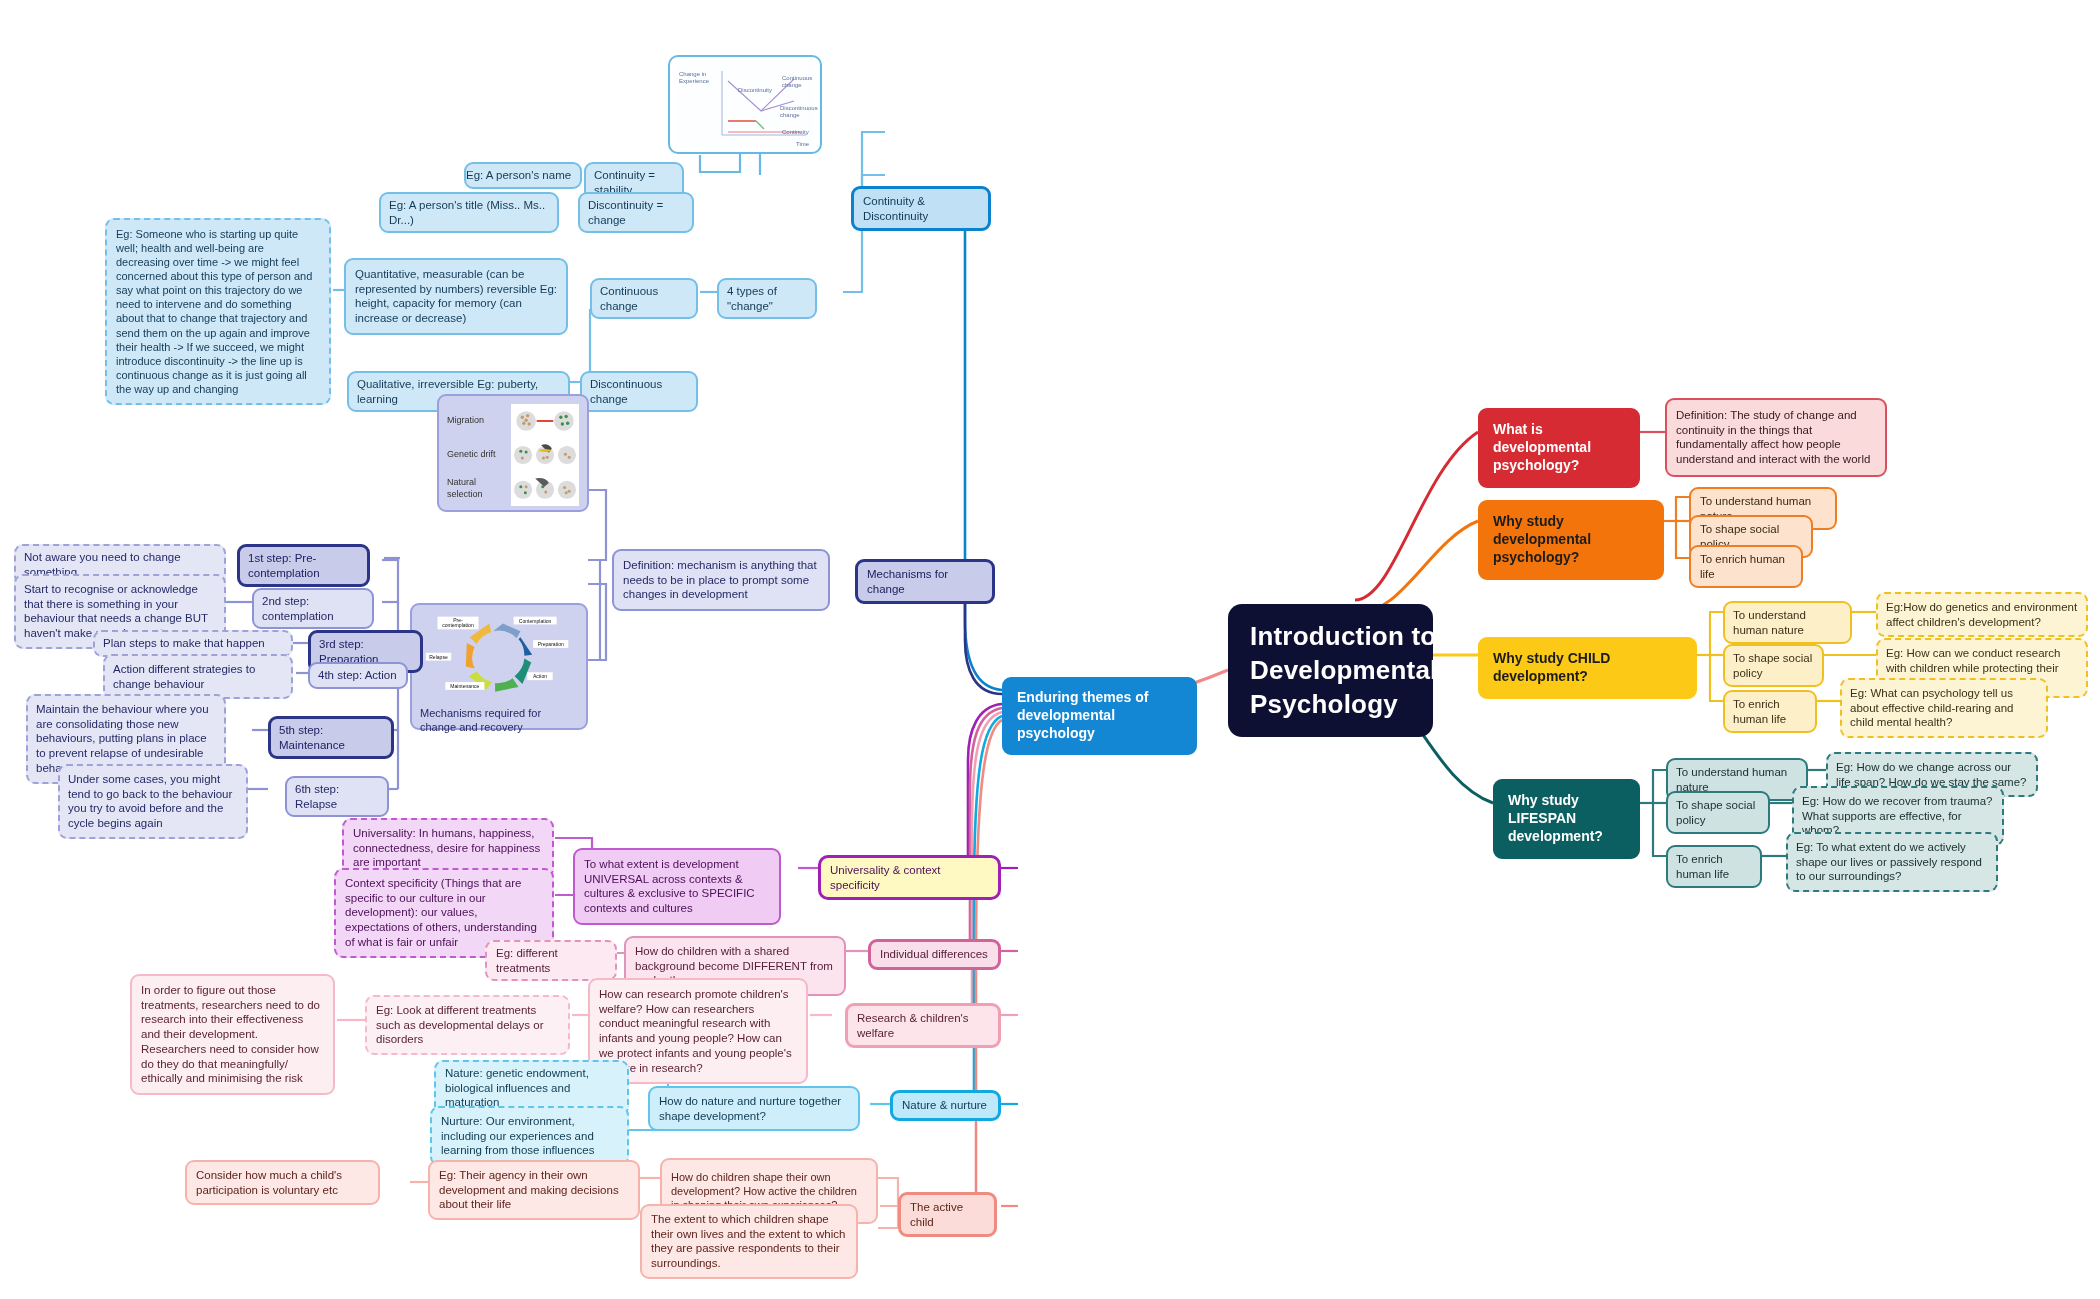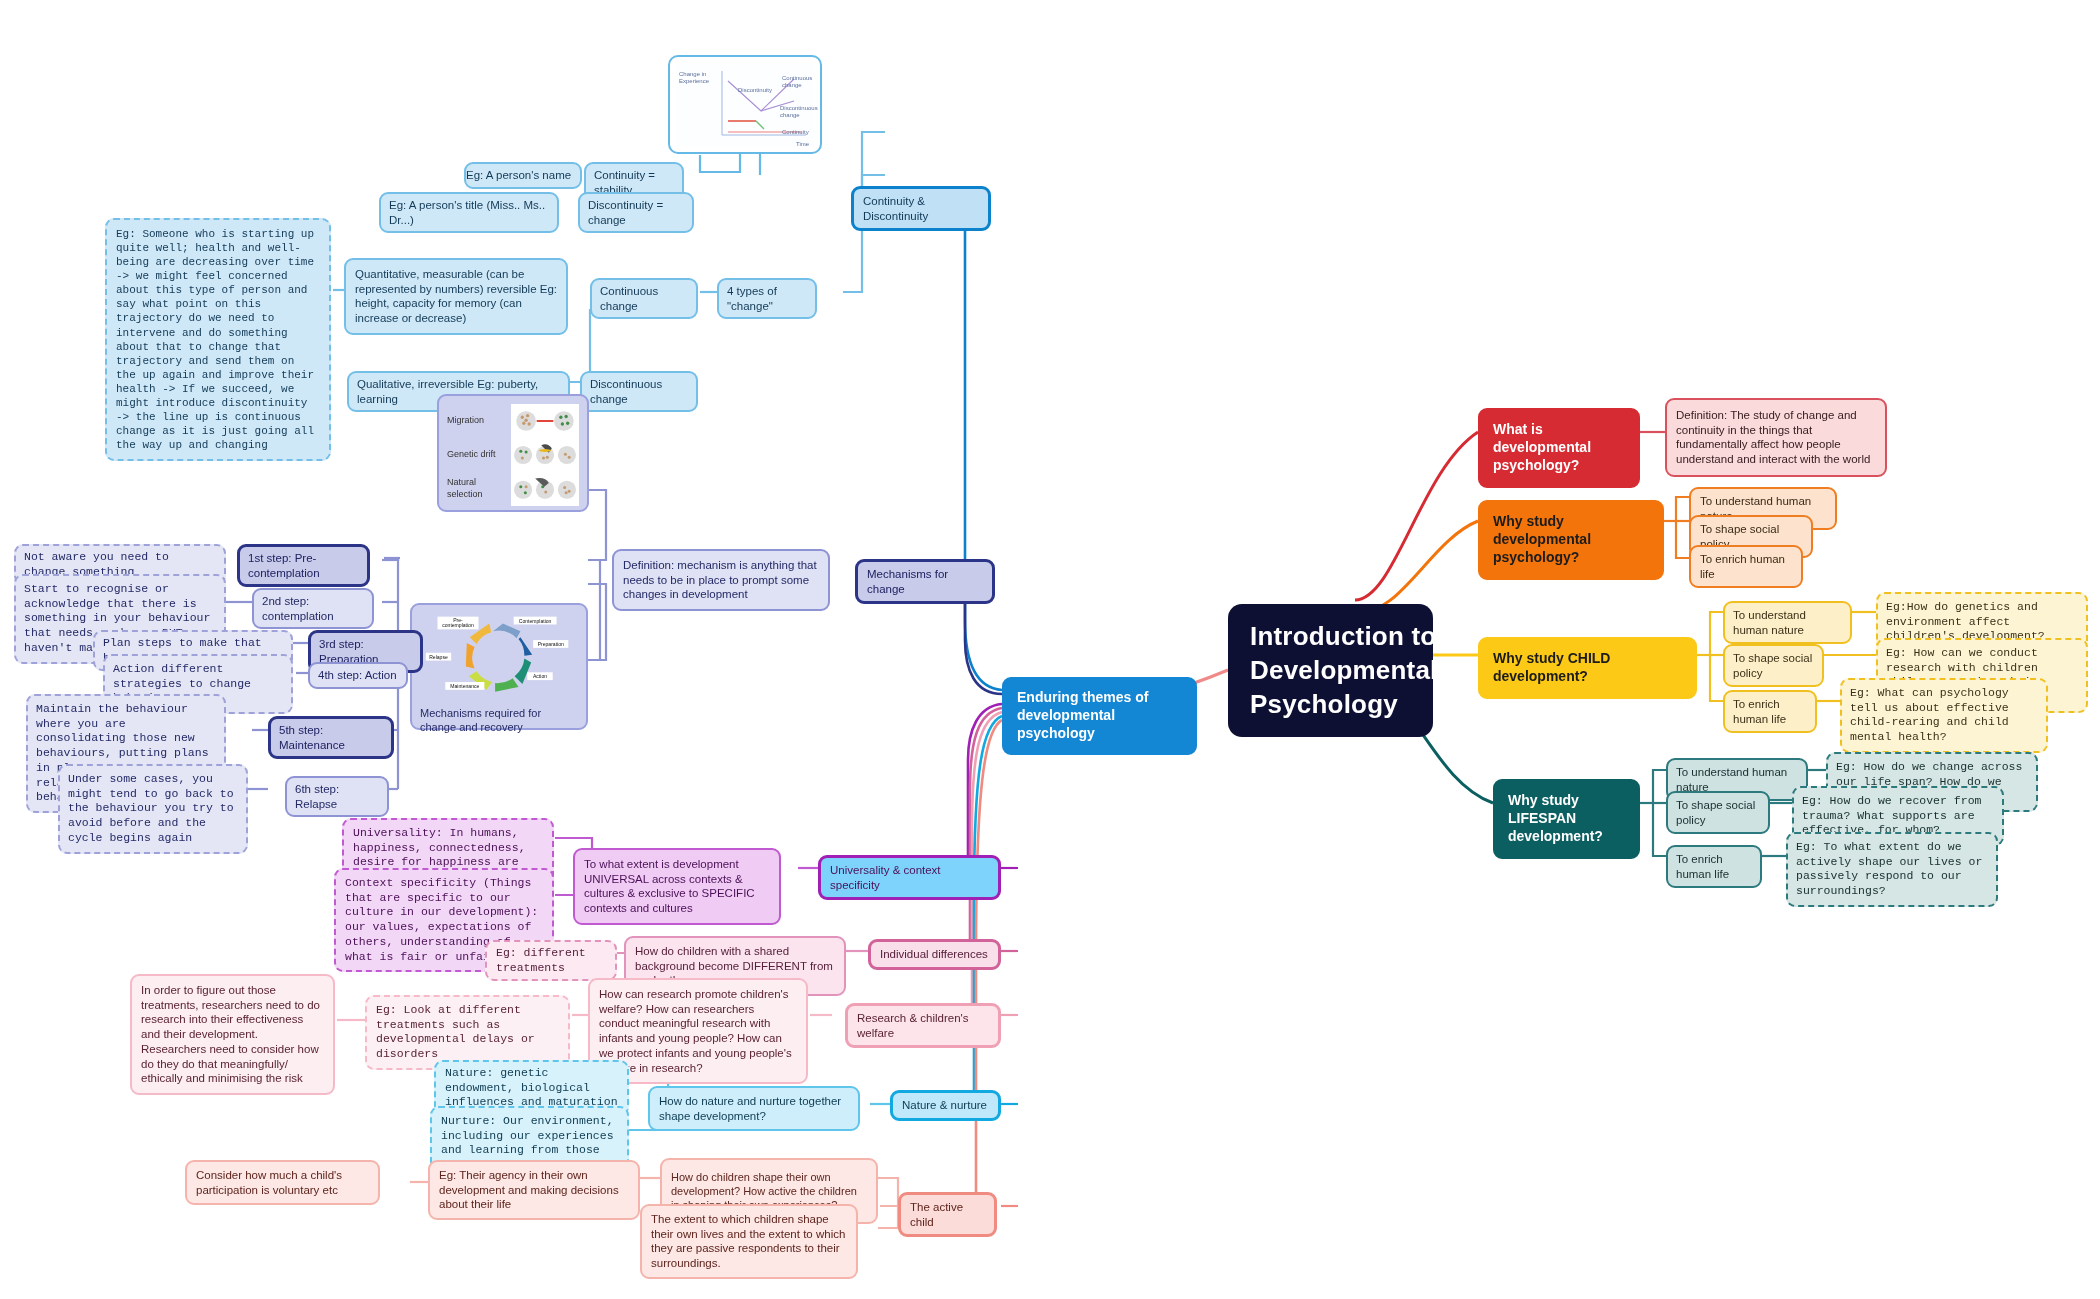--- a/index.html
+++ b/index.html
@@ -35,21 +35,21 @@
     font-size: 26px;
     font-weight: 700;
     border-radius: 14px;
     padding: 16px 22px;
     letter-spacing: .2px;
     line-height: 1.3;
   }
 
   
   .solid  { border-style: solid; border-width: 2px; }
-  .dashed { border-style: dashed; border-width: 2px; font-family: Liberation Mono, monospace; }
+  .dashed { border-style: dashed; border-width: 2px; }
   .thick  { border-width: 3px; }
 
   
   .c-red-main   { background:#d62b33; border-color:#d62b33; color:#fff; font-weight:700; }
   .c-red-leaf   { background:#fadadb; border-color:#d9515c; color:#3a2023; }
   
   .c-org-main   { background:#f3740b; border-color:#f3740b; color:#1c1c1c; font-weight:700; }
   .c-org-leaf   { background:#fde3cd; border-color:#ef7d22; color:#3a2a18; }
   
   .c-yel-main   { background:#fbc916; border-color:#fbc916; color:#1c1c1c; font-weight:700; }
@@ -63,21 +63,21 @@
   .c-blue-main  { background:#1386d4; border-color:#1386d4; color:#fff; font-weight:700; }
   
   .c-bl-head    { background:#bfe0f5; border-color:#0c82cd; color:#123a56; }
   .c-bl-leaf    { background:#cfe8f8; border-color:#73bfe8; color:#123a56; }
   
   .c-pu-head    { background:#c9cbeb; border-color:#2c3487; color:#1e2260; }
   .c-pu-leaf    { background:#dfe1f4; border-color:#8e93d4; color:#242a66; }
   .c-pu-dash    { background:#e4e6f6; border-color:#9ea2d8; color:#242a66; }
   .c-pu-img     { background:#cfd2ee; border-color:#9aa0dd; color:#242a66; }
   
-  .c-mg-head    { background:#7dd3fc; border-color:#a01fb5; color:#4b1056; }
+  .c-mg-head    { background:#fef9c3; border-color:#a01fb5; color:#4b1056;border-radius:10px; }
   .c-mg-leaf    { background:#f0ccf5; border-color:#c05ad0; color:#4b1056; }
   .c-mg-dash    { background:#f3d7f7; border-color:#c05ad0; color:#4b1056; }
   
   .c-pk-head    { background:#f9dfe9; border-color:#d1629a; color:#57213c; }
   .c-pk-leaf    { background:#fbe4ee; border-color:#e193bb; color:#57213c; }
   .c-pk-dash    { background:#fce9f2; border-color:#e193bb; color:#57213c; }
   
   .c-rp-head    { background:#fde3ea; border-color:#f0a0b5; color:#5a2334; }
   .c-rp-leaf    { background:#fdeef2; border-color:#f5b9c8; color:#5a2334; }
   .c-rp-dash    { background:#fdf0f4; border-color:#f5b9c8; color:#5a2334; }

